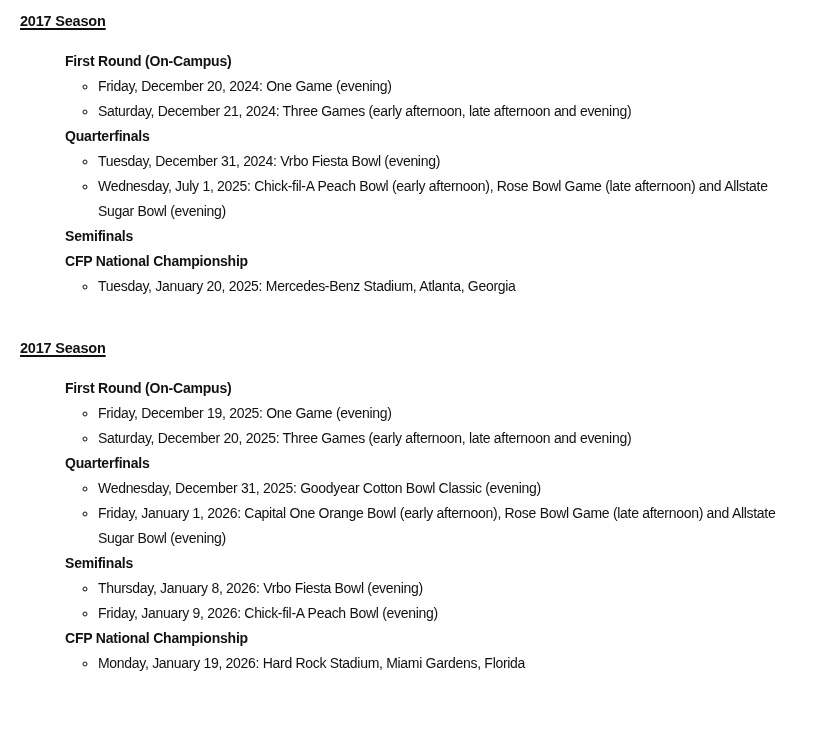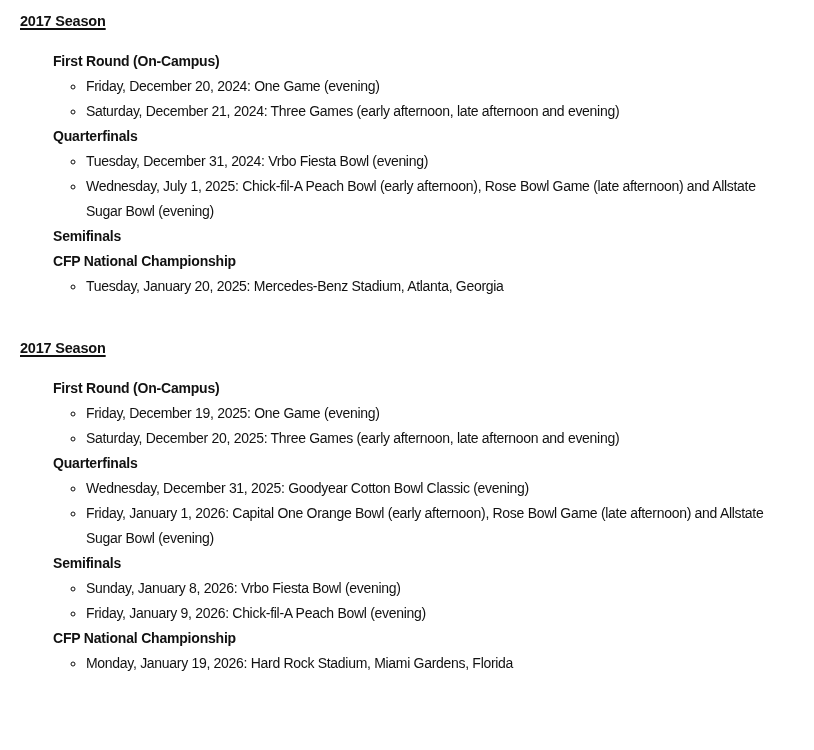--- a/index.html
+++ b/index.html
@@ -24,21 +24,21 @@
     font-size: 14.5px;
     font-weight: 700;
     line-height: 19px;
     letter-spacing: -0.2px;
     text-decoration: underline;
     text-decoration-thickness: 1.5px;
     text-underline-offset: 2px;
   }
   .season-phases {
     margin-top: 18px;
-    margin-left: 33px;
+    margin-left: 45px;
   }
   .phase-title {
     font-size: 14px;
     font-weight: 700;
     line-height: 25px;
     letter-spacing: -0.2px;
   }
   ul.phase-items {
     list-style: circle;
     margin: 0;
@@ -107,21 +107,21 @@
     <ul class="phase-items">
   <li>Wednesday, December 31, 2025: Goodyear Cotton Bowl Classic (evening)</li>
 
   <li>Friday, January 1, 2026: Capital One Orange Bowl (early afternoon), Rose Bowl Game (late afternoon) and Allstate Sugar Bowl (evening)</li>
 </ul>
   </div>
 
   <div class="phase">
     <h3 class="phase-title">Semifinals</h3>
     <ul class="phase-items">
-  <li>Sunday, January 8, 2026: Vrbo Fiesta Bowl (evening)</li>
+  <li>Thursday, January 8, 2026: Vrbo Fiesta Bowl (evening)</li>
 
   <li>Friday, January 9, 2026: Chick-fil-A Peach Bowl (evening)</li>
 </ul>
   </div>
 
   <div class="phase">
     <h3 class="phase-title">CFP National Championship</h3>
     <ul class="phase-items">
   <li>Monday, January 19, 2026: Hard Rock Stadium, Miami Gardens, Florida</li>
 </ul>

